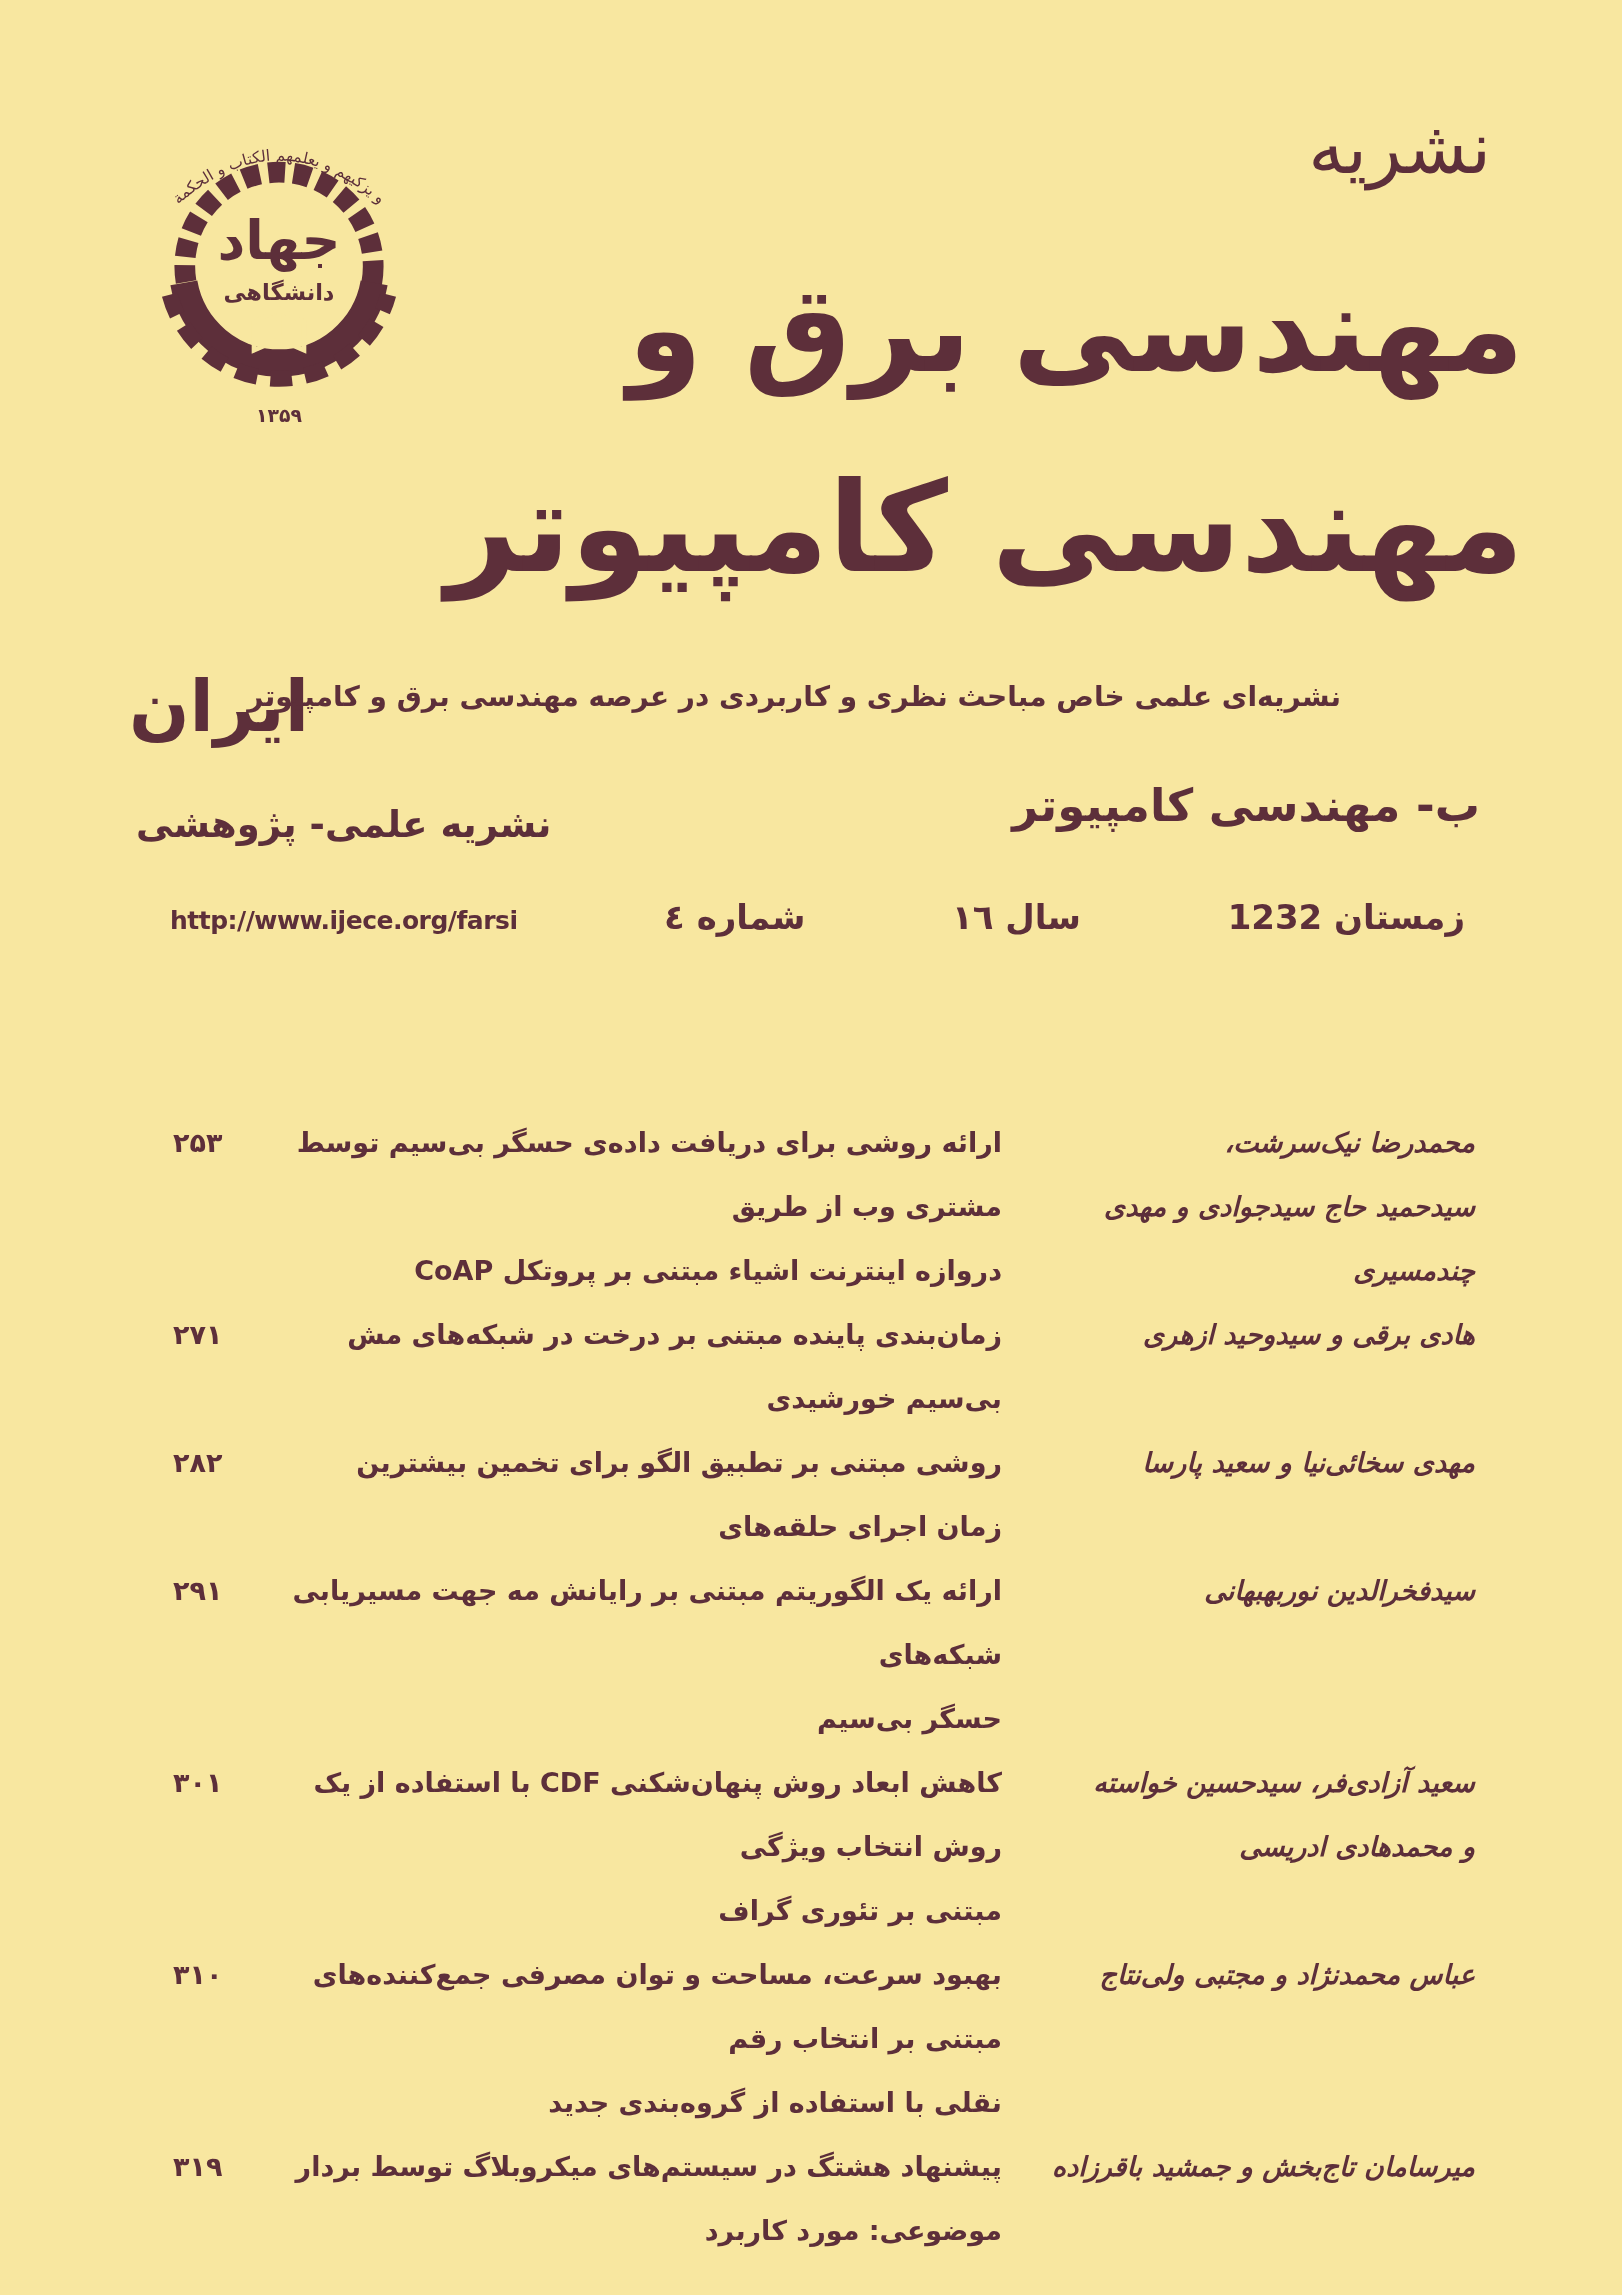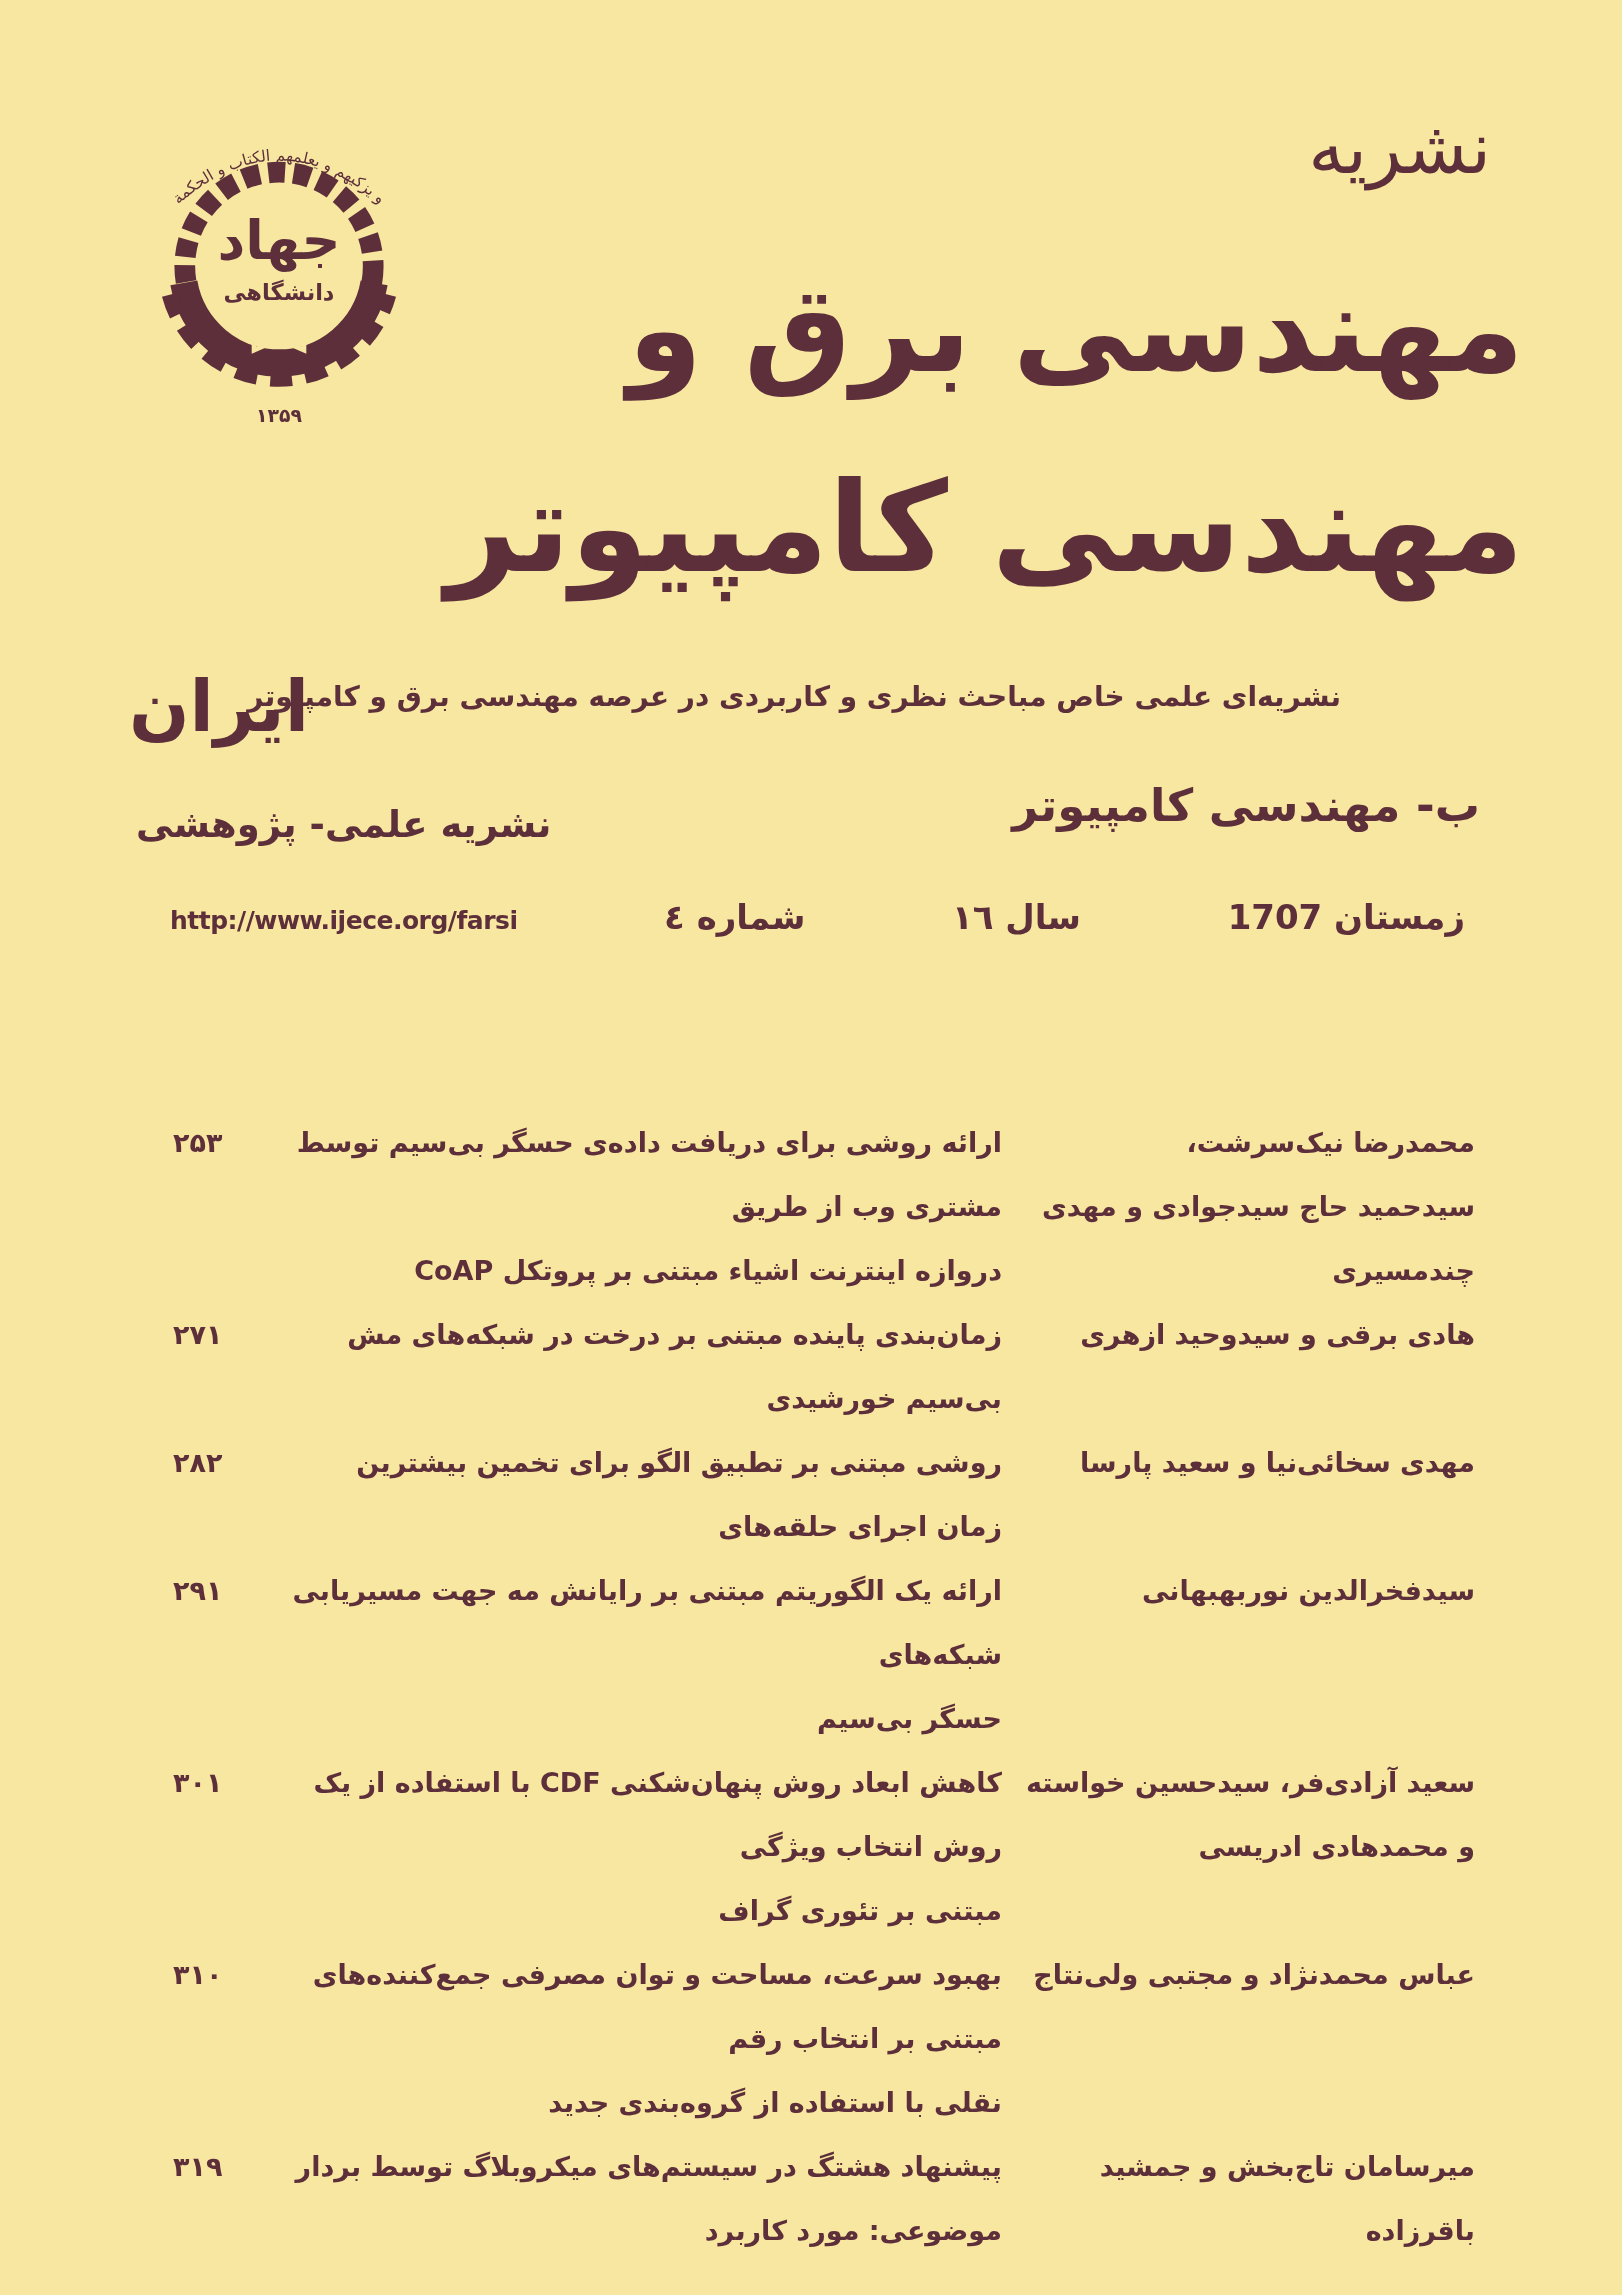--- a/index.html
+++ b/index.html
@@ -43,20 +43,21 @@
   .toc {
     position: absolute;
     top: 1111px; left: 174px; right: 147px;
   }
   .toc-row { display: flex; align-items: flex-start; }
   .col-authors {
     width: 473px;
     flex: 0 0 auto;
     font-size: 27px;
     font-weight: bold;
+    font-style: italic;
     line-height: 64px;
     text-align: right;
   }
   .col-title {
     flex: 1 1 auto;
     font-size: 27px;
     font-weight: bold;
     line-height: 64px;
     text-align: right;
     padding-left: 28px;
@@ -97,21 +98,21 @@
 
   <div class="abs title-word">نشریه</div>
   <div class="abs title-barq">مهندسی برق و</div>
   <div class="abs title-comp">مهندسی کامپیوتر</div>
   <div class="abs title-iran">ایران</div>
   <div class="abs subtitle">نشریه‌ای علمی خاص مباحث نظری و کاربردی در عرصه مهندسی برق و کامپیوتر</div>
   <div class="abs type-label">نشریه علمی- پژوهشی</div>
   <div class="abs section-label">ب- مهندسی کامپیوتر</div>
 
   <div class="info-row">
-    <span>زمستان 1707</span>
+    <span>زمستان 1232</span>
     <span>سال ١٦</span>
     <span>شماره ٤</span>
     <span class="url">http://www.ijece.org/farsi</span>
   </div>
 
   <div class="toc">
 
     <div class="toc-row">
       <div class="col-authors">
         <div>محمدرضا نیک‌سرشت،</div>

